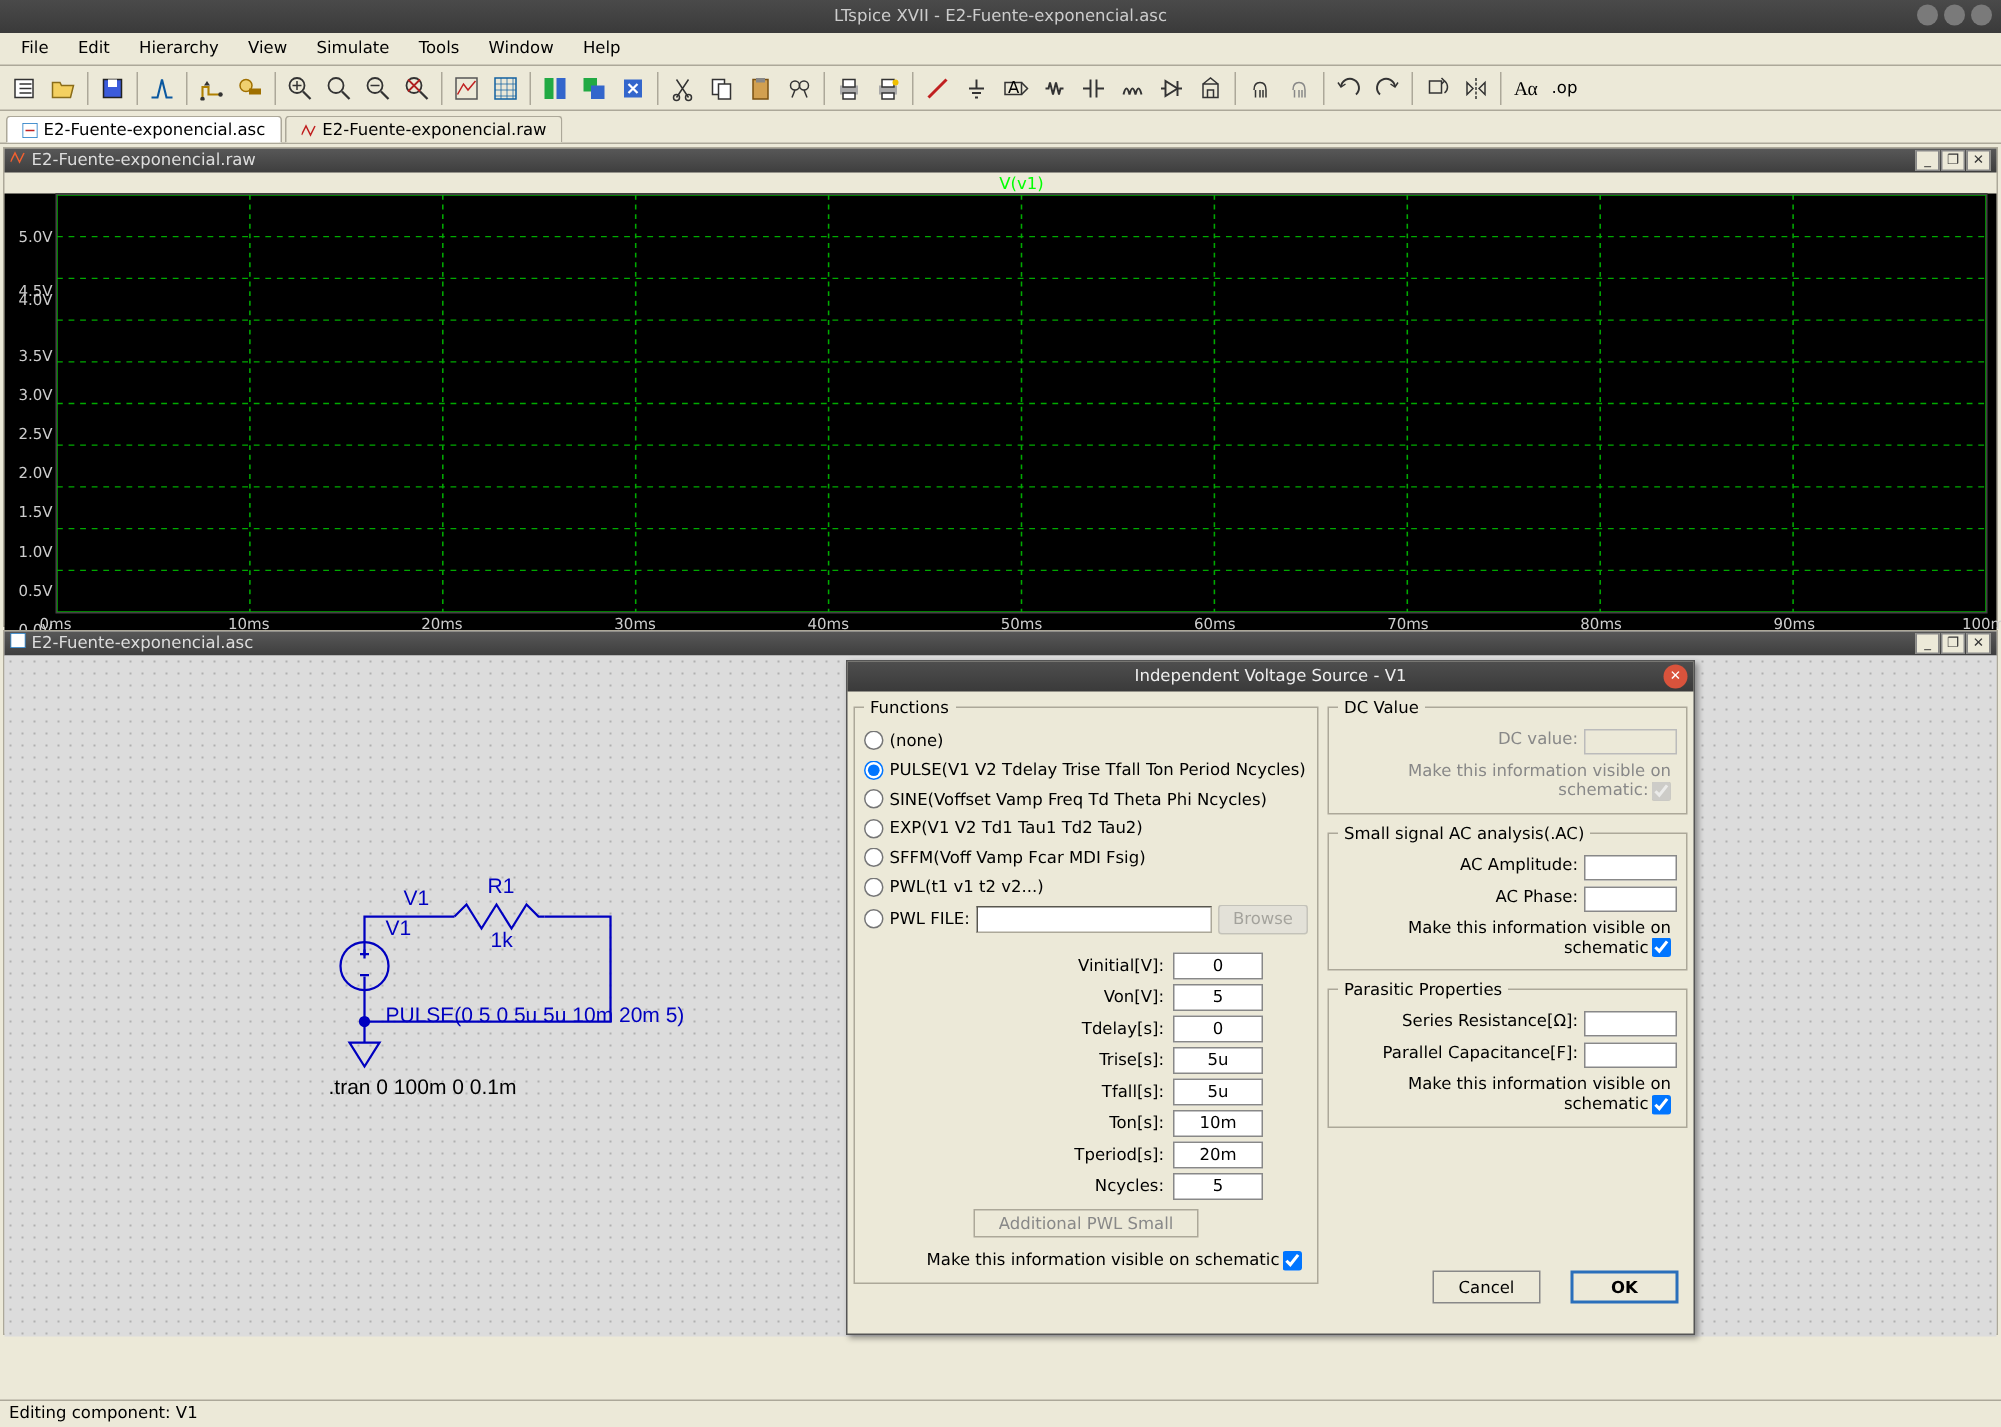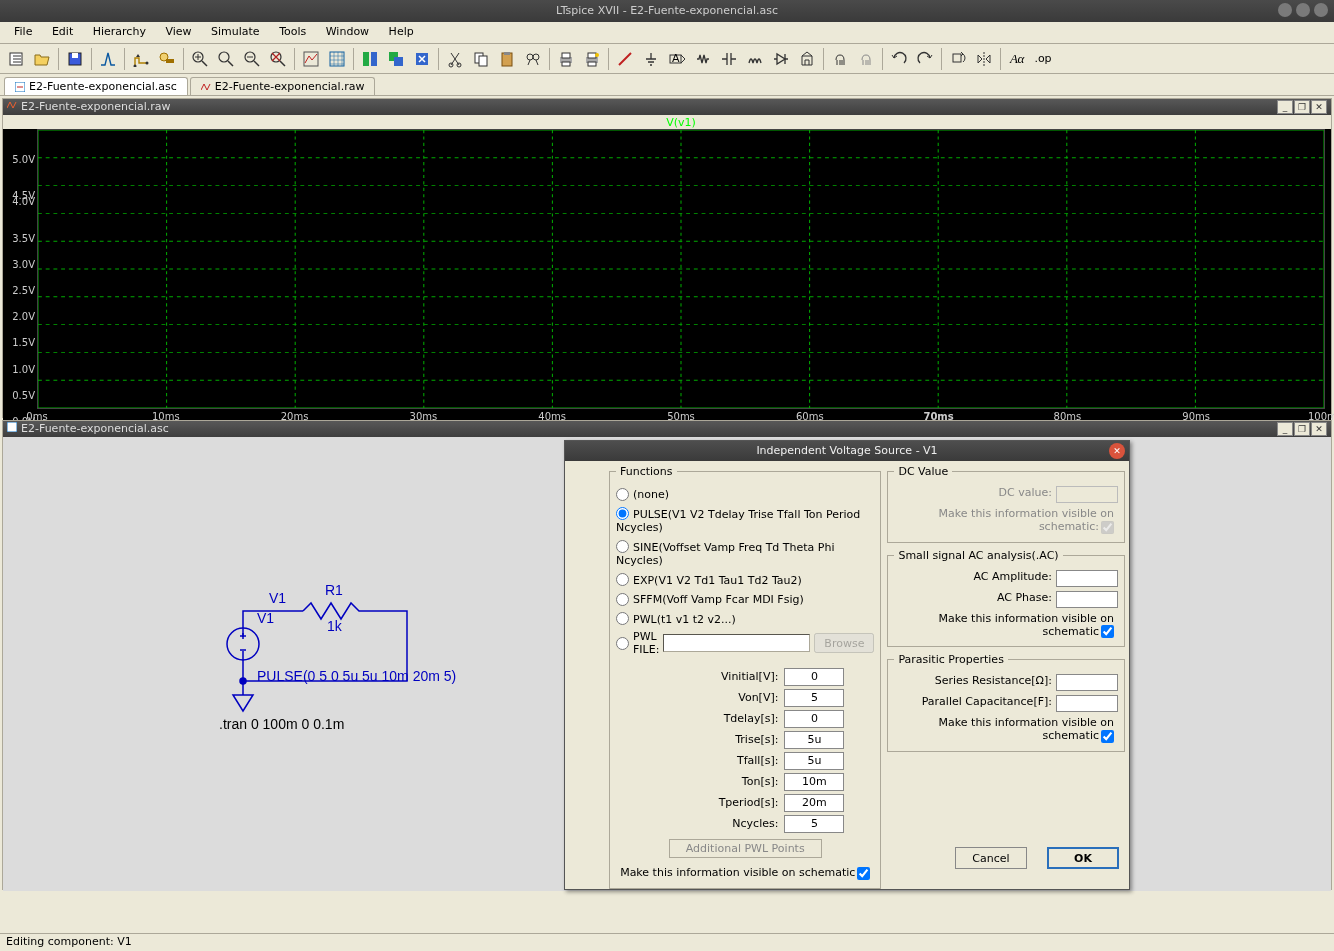--- a/index.html
+++ b/index.html
@@ -33,21 +33,21 @@
 .schempane { background:#dcdcdc; height:470px; }
 .schemarea { position:relative; width:100%; height:454px; background-color:#dcdcdc;
   background-image:radial-gradient(#b0b0b0 0.6px, transparent 0.6px);
   background-size:8px 8px; }
 .schemarea svg { position:absolute; left:0; top:0; }
 .schemtext { font-family:Arial; font-size:14px; fill:#0000c0; }
 
 .dialog { position:absolute; left:564px; top:440px; width:566px; height:450px; background:#ece9d8; border:1px solid #555; box-shadow:2px 2px 4px rgba(0,0,0,0.4); z-index:100;}
 .dialog .dtitlebar { height:20px; background:linear-gradient(to bottom,#4e4e4e,#3a3a3a); color:#eee; text-align:center; line-height:20px; position:relative; }
 .dialog .dclose { position:absolute; right:4px; top:2px; width:16px; height:16px; border-radius:8px; background:#d9533c; color:#fff; font-size:9px; text-align:center; line-height:16px; cursor:pointer;}
-.dbody { display:flex; padding:4px; gap:6px; height:calc(100% - 20px);margin-left:40px; }
+.dbody { display:flex; padding:4px; gap:6px; height:calc(100% - 20px); }
 .dcol { display:flex; flex-direction:column; gap:6px; }
 .dcol.left { flex:1.1; }
 .dcol.right { width:240px; }
 fieldset { border:1px solid #aca899; padding:6px; position:relative; }
 legend { font-size:11px; padding:0 4px; color:#000; }
 fieldset.disabled { color:#888; }
 .radiorow { display:block; padding:3px 0; }
 .radiorow input { vertical-align:middle; margin-right:4px;}
 .radiorow label { vertical-align:middle; }
 .pwlrow { display:flex; align-items:center; gap:4px; margin-top:2px;}
@@ -64,21 +64,21 @@
 .rgroup .row .rlbl { flex:1; text-align:right; font-size:11px;}
 .rgroup .row .rval { width:62px; height:17px; border:1px solid #888; background:#fff;}
 .rgroup.disabled .rlbl,.rgroup.disabled .row { color:#888; }
 .rgroup.disabled .rval { background:#ece9d8; border:1px solid #bbb;}
 
 .dbuttons { position:absolute; bottom:20px; right:10px; display:flex; gap:20px;}
 .dbuttons button { width:72px; height:22px; border:1px solid #888; background:#ece9d8; cursor:pointer;}
 .dbuttons button.ok { border:2px solid #2a6fbb; font-weight:bold;}
 
 .statusbar { position:absolute; bottom:0; left:0; right:0; height:18px; background:#ece9d8; border-top:1px solid #aca899; padding:1px 6px; font-size:11px;}
-.ttxt { font-size:11px; font-style:italic; font-family:"Times New Roman",serif; letter-spacing:-0.5px;}
+.ttxt { font-size:11px; font-family:"Times New Roman",serif; letter-spacing:-0.5px;}
 </style>
 </head>
 <body>
 
 <div class="titlebar">
   <span>LTspice XVII - E2-Fuente-exponencial.asc</span>
   <div class="ctrl">
     <span style="background:#7a7a7a"></span>
     <span style="background:#7a7a7a"></span>
     <span style="background:#7a7a7a"></span>
@@ -404,21 +404,21 @@
         </svg>
     </div>
     <div class="xlabels" id="xlabels">
         <div style="left: 0%;">0ms</div>
         <div style="left: 10%;">10ms</div>
         <div style="left: 20%;">20ms</div>
         <div style="left: 30%;">30ms</div>
         <div style="left: 40%;">40ms</div>
         <div style="left: 50%;">50ms</div>
         <div style="left: 60%;">60ms</div>
-        <div style="left: 70%; font-weight: bold;">70ms</div>
+        <div style="left: 70%;">70ms</div>
         <div style="left: 80%;">80ms</div>
         <div style="left: 90%;">90ms</div>
         <div style="left: 100%;">100ms</div>
       </div>
   </div>
 </div>
 
 <div class="panewrap schempane">
   <div class="panetitle">
     <span style="display:flex;align-items:center;gap:4px;">
@@ -492,21 +492,21 @@
             <div class="val">5u</div>
           <div class="lbl">Tfall[s]:</div>
             <div class="val">5u</div>
           <div class="lbl">Ton[s]:</div>
             <div class="val">10m</div>
           <div class="lbl">Tperiod[s]:</div>
             <div class="val">20m</div>
           <div class="lbl">Ncycles:</div>
             <div class="val">5</div>
         </div>
-        <button class="addbtn" disabled="">Additional PWL Points</button>
+        <button class="addbtn" disabled="">Additional PWL Small</button>
         <div class="visrow"><span>Make this information visible on schematic</span><input type="checkbox" checked="" style=""></div>
       </fieldset>
     </div>
     <div class="dcol right">
       <fieldset class="rgroup disabled">
         <legend>DC Value</legend>
         <div class="row">
             <span class="rlbl">DC value:</span>
             <input class="rval" disabled="" style="">
           </div>

